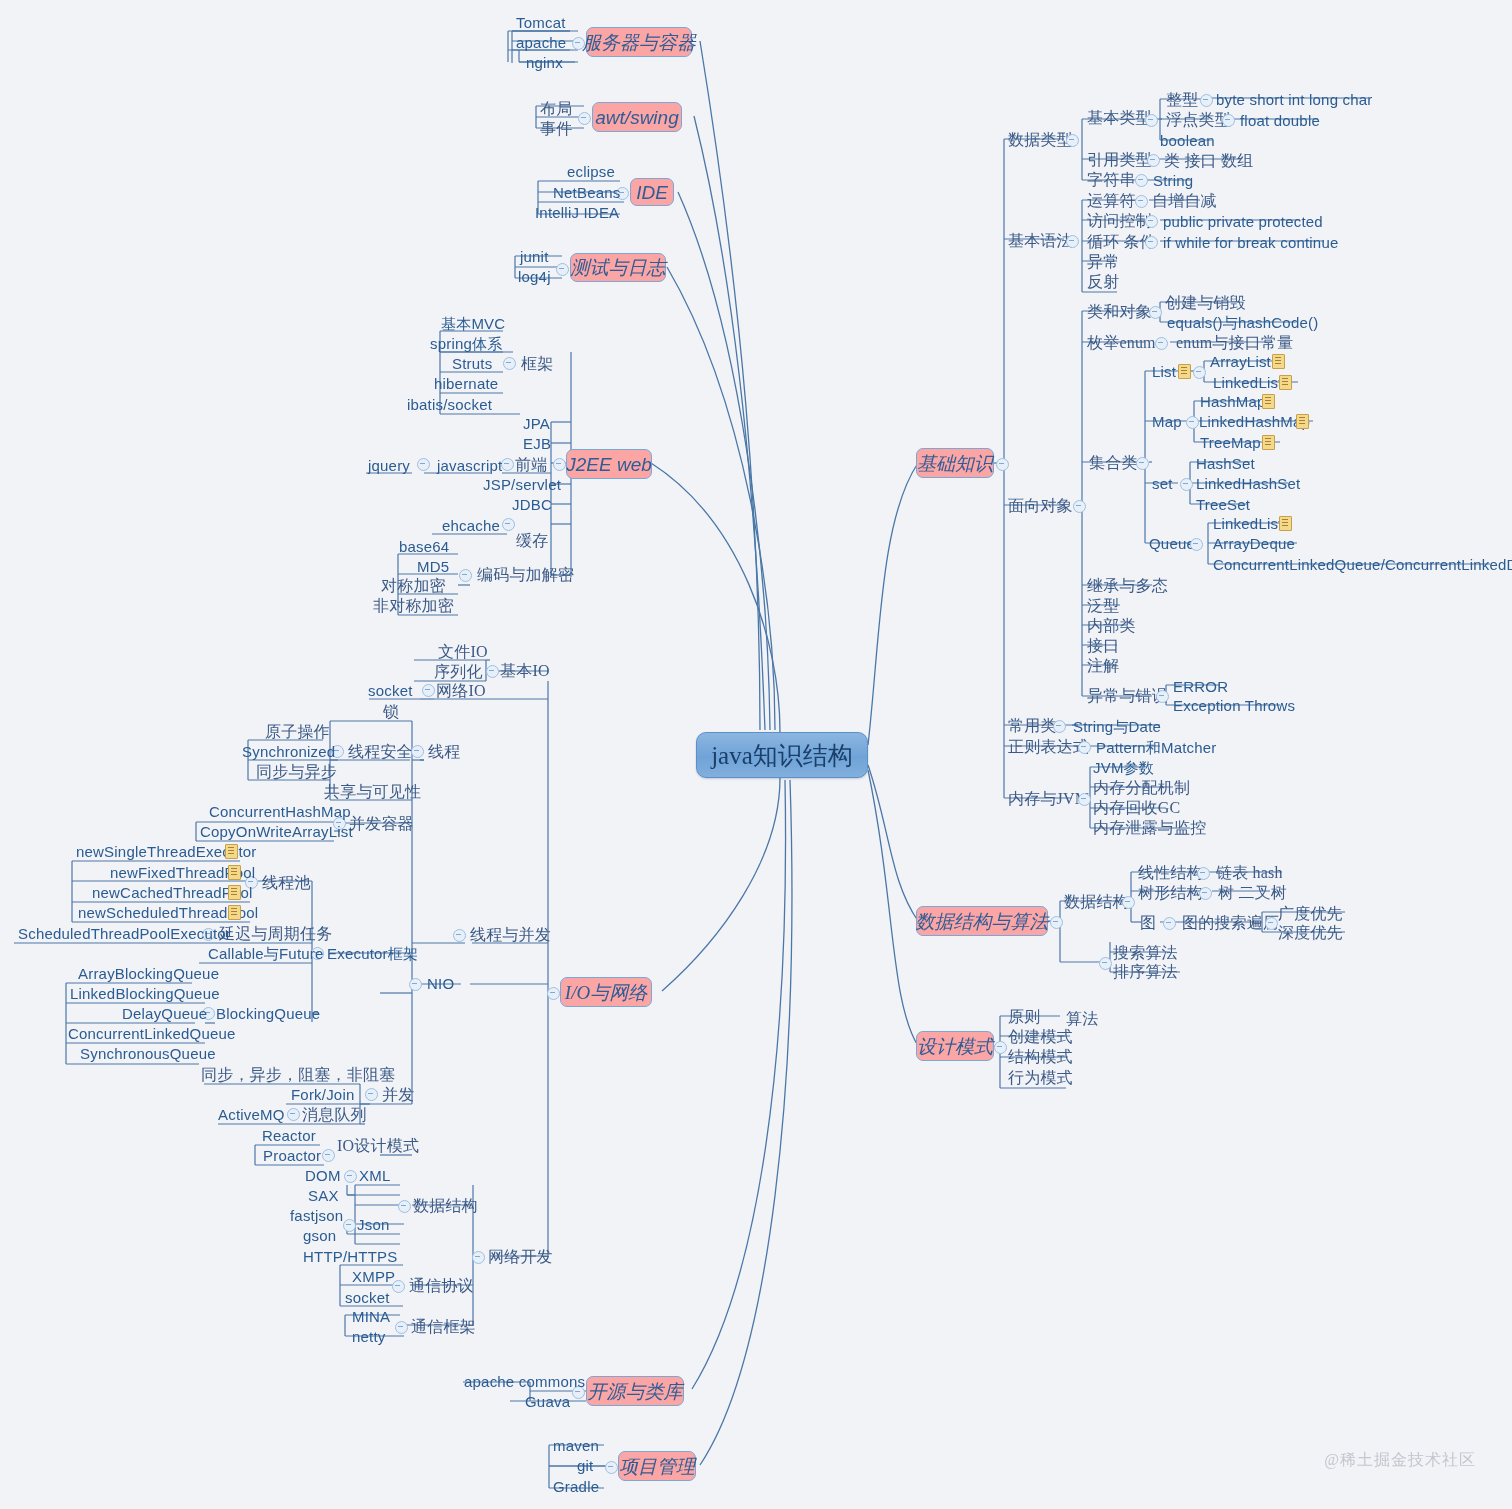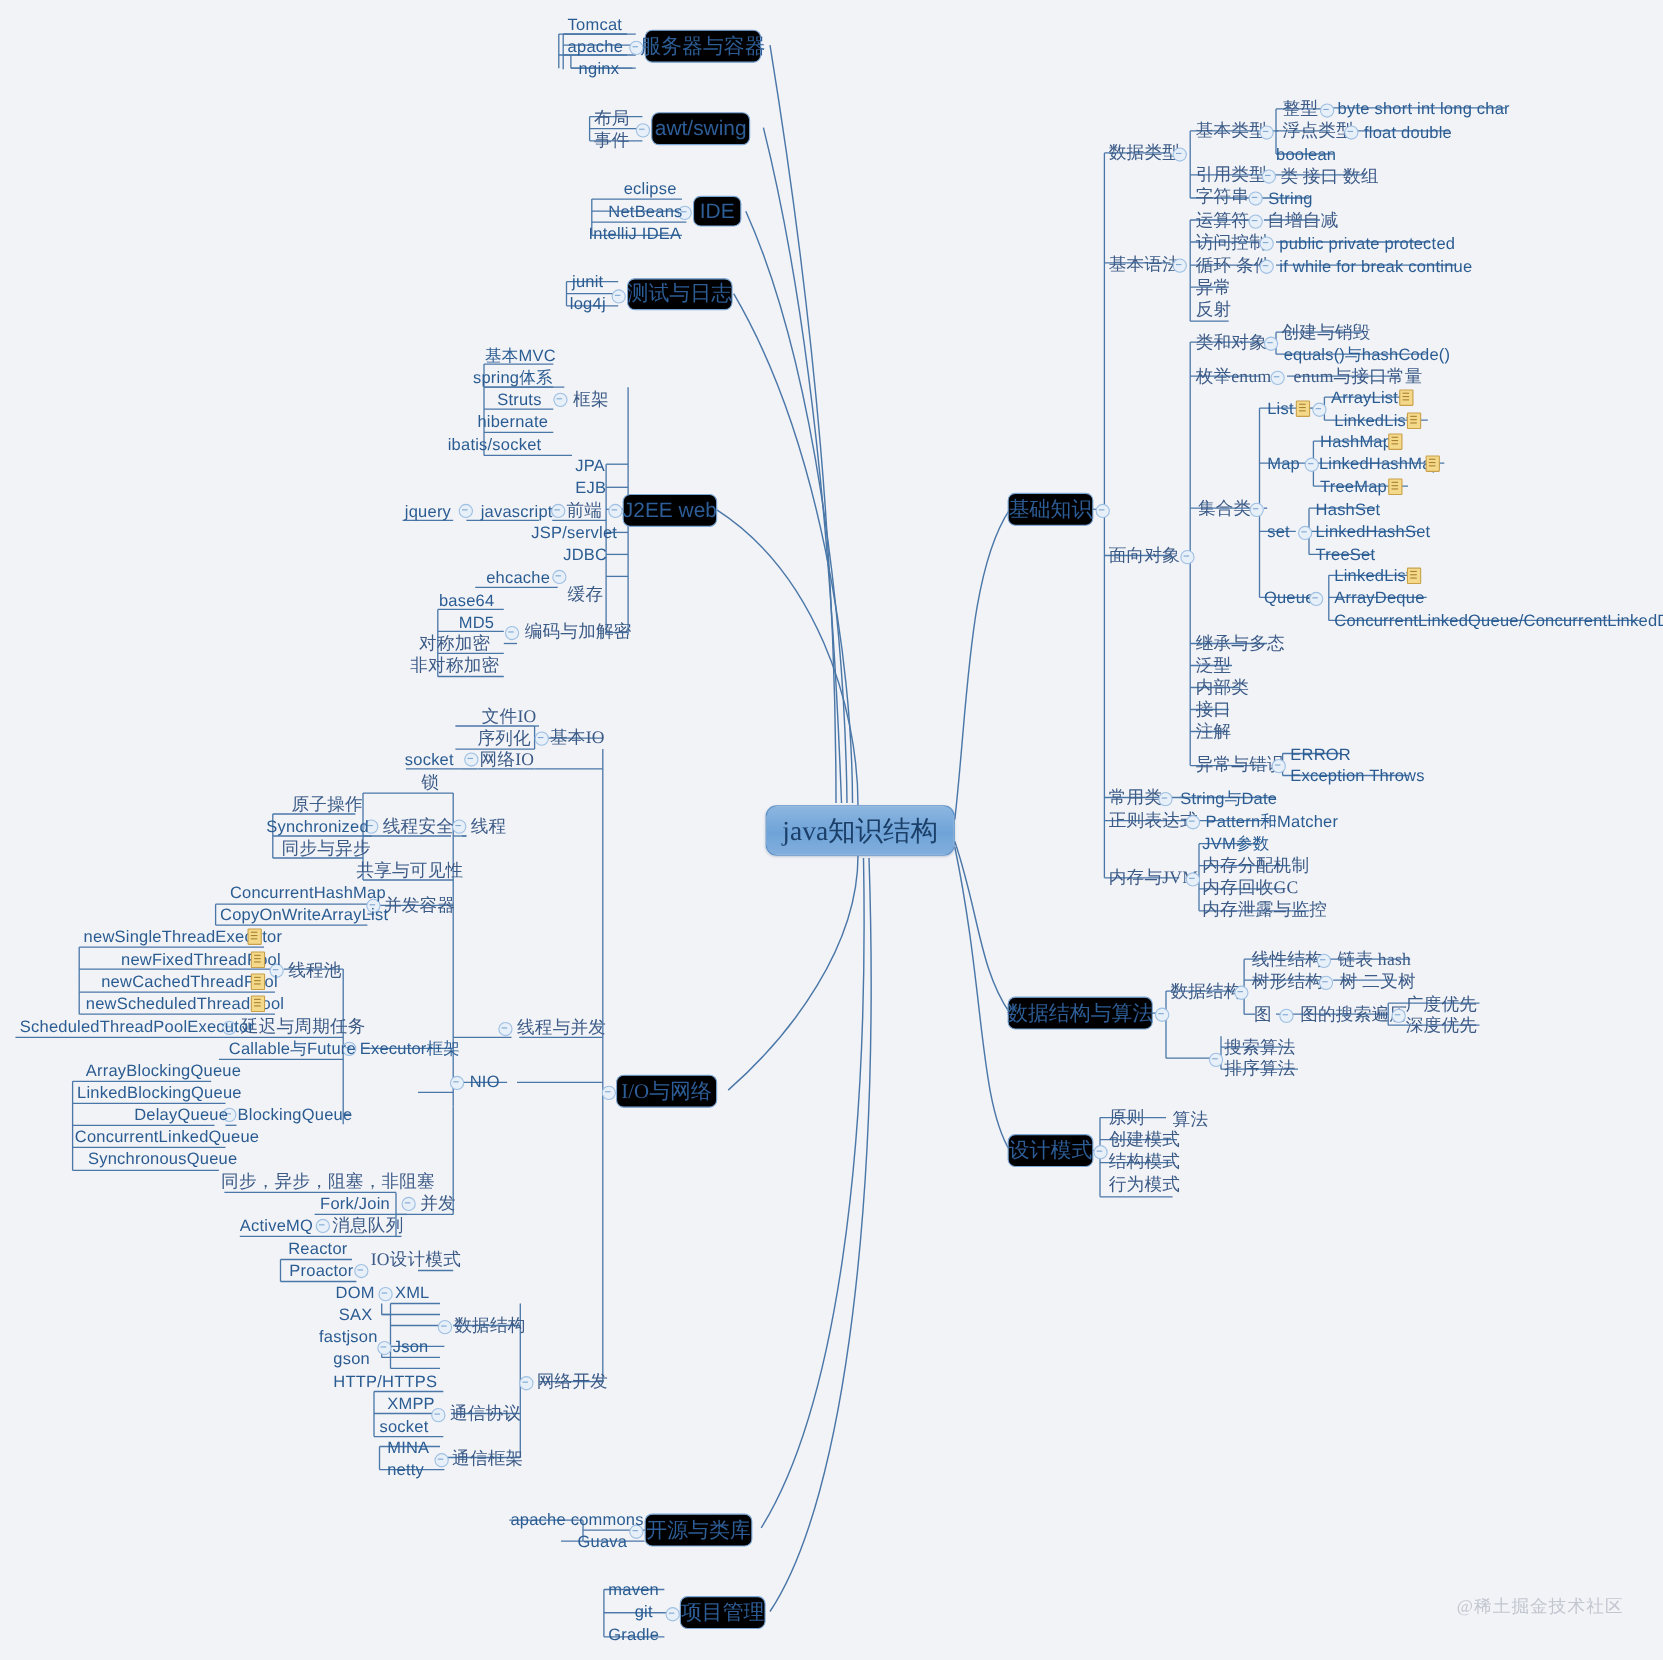--- a/index.html
+++ b/index.html
@@ -21,30 +21,31 @@
     font-size:15px;
     line-height:17px;
     letter-spacing:.2px;
   }
   .node.cn{color:#3b5a86;font-family:"Liberation Serif","DejaVu Serif",serif;font-size:16px;}
 
   
   .branch{
     position:absolute;
     box-sizing:border-box;
-    background:#000000;
+    background:#fca5a5;
     border:1px solid #7ba7d7;
     border-radius:7px;
     color:#2d5d96;
     font-family:"Liberation Serif","DejaVu Serif",serif;
     font-size:19px;
     line-height:1;
     display:flex;align-items:center;justify-content:center;
     padding:0 3px;
     white-space:nowrap;
+    font-style:italic;
   }
   .branch.latin{font-family:"Liberation Sans","DejaVu Sans",sans-serif;font-size:19px;}
 
   
   #root{
     position:absolute;
     box-sizing:border-box;
     background:linear-gradient(180deg,#8cb6e0 0%,#6fa3d8 55%,#82afdd 100%);
     border:1px solid #5c90c6;
     border-radius:10px;
@@ -576,21 +577,21 @@
 <span class="collapse" style="left:605px;top:1461px;"></span>
 <div class="node" style="left:553px;top:1437px;">maven</div>
 <div class="node" style="left:577px;top:1457px;">git</div>
 <div class="node" style="left:553px;top:1478px;">Gradle</div>
 
 <div class="branch" style="left:916px;top:448px;width:78px;height:30px;">基础知识</div>
 <span class="collapse" style="left:996px;top:458px;"></span>
 
 <div class="node cn" style="left:1008px;top:131px;">数据类型</div>
 <span class="collapse" style="left:1066px;top:134px;"></span>
-<div class="node cn" style="left:1087px;top:111px;">基本类型</div>
+<div class="node cn" style="left:1087px;top:111px;font-family:Liberation Mono, monospace;">基本类型</div>
 <span class="collapse" style="left:1145px;top:114px;"></span>
 <div class="node cn" style="left:1166px;top:91px;">整型</div>
 <span class="collapse" style="left:1200px;top:94px;"></span>
 <div class="node" style="left:1216px;top:91px;">byte short int long char</div>
 <div class="node cn" style="left:1166px;top:111px;">浮点类型</div>
 <span class="collapse" style="left:1222px;top:114px;"></span>
 <div class="node" style="left:1240px;top:112px;">float  double</div>
 <div class="node" style="left:1160px;top:132px;">boolean</div>
 <div class="node cn" style="left:1087px;top:151px;">引用类型</div>
 <span class="collapse" style="left:1147px;top:154px;"></span>

